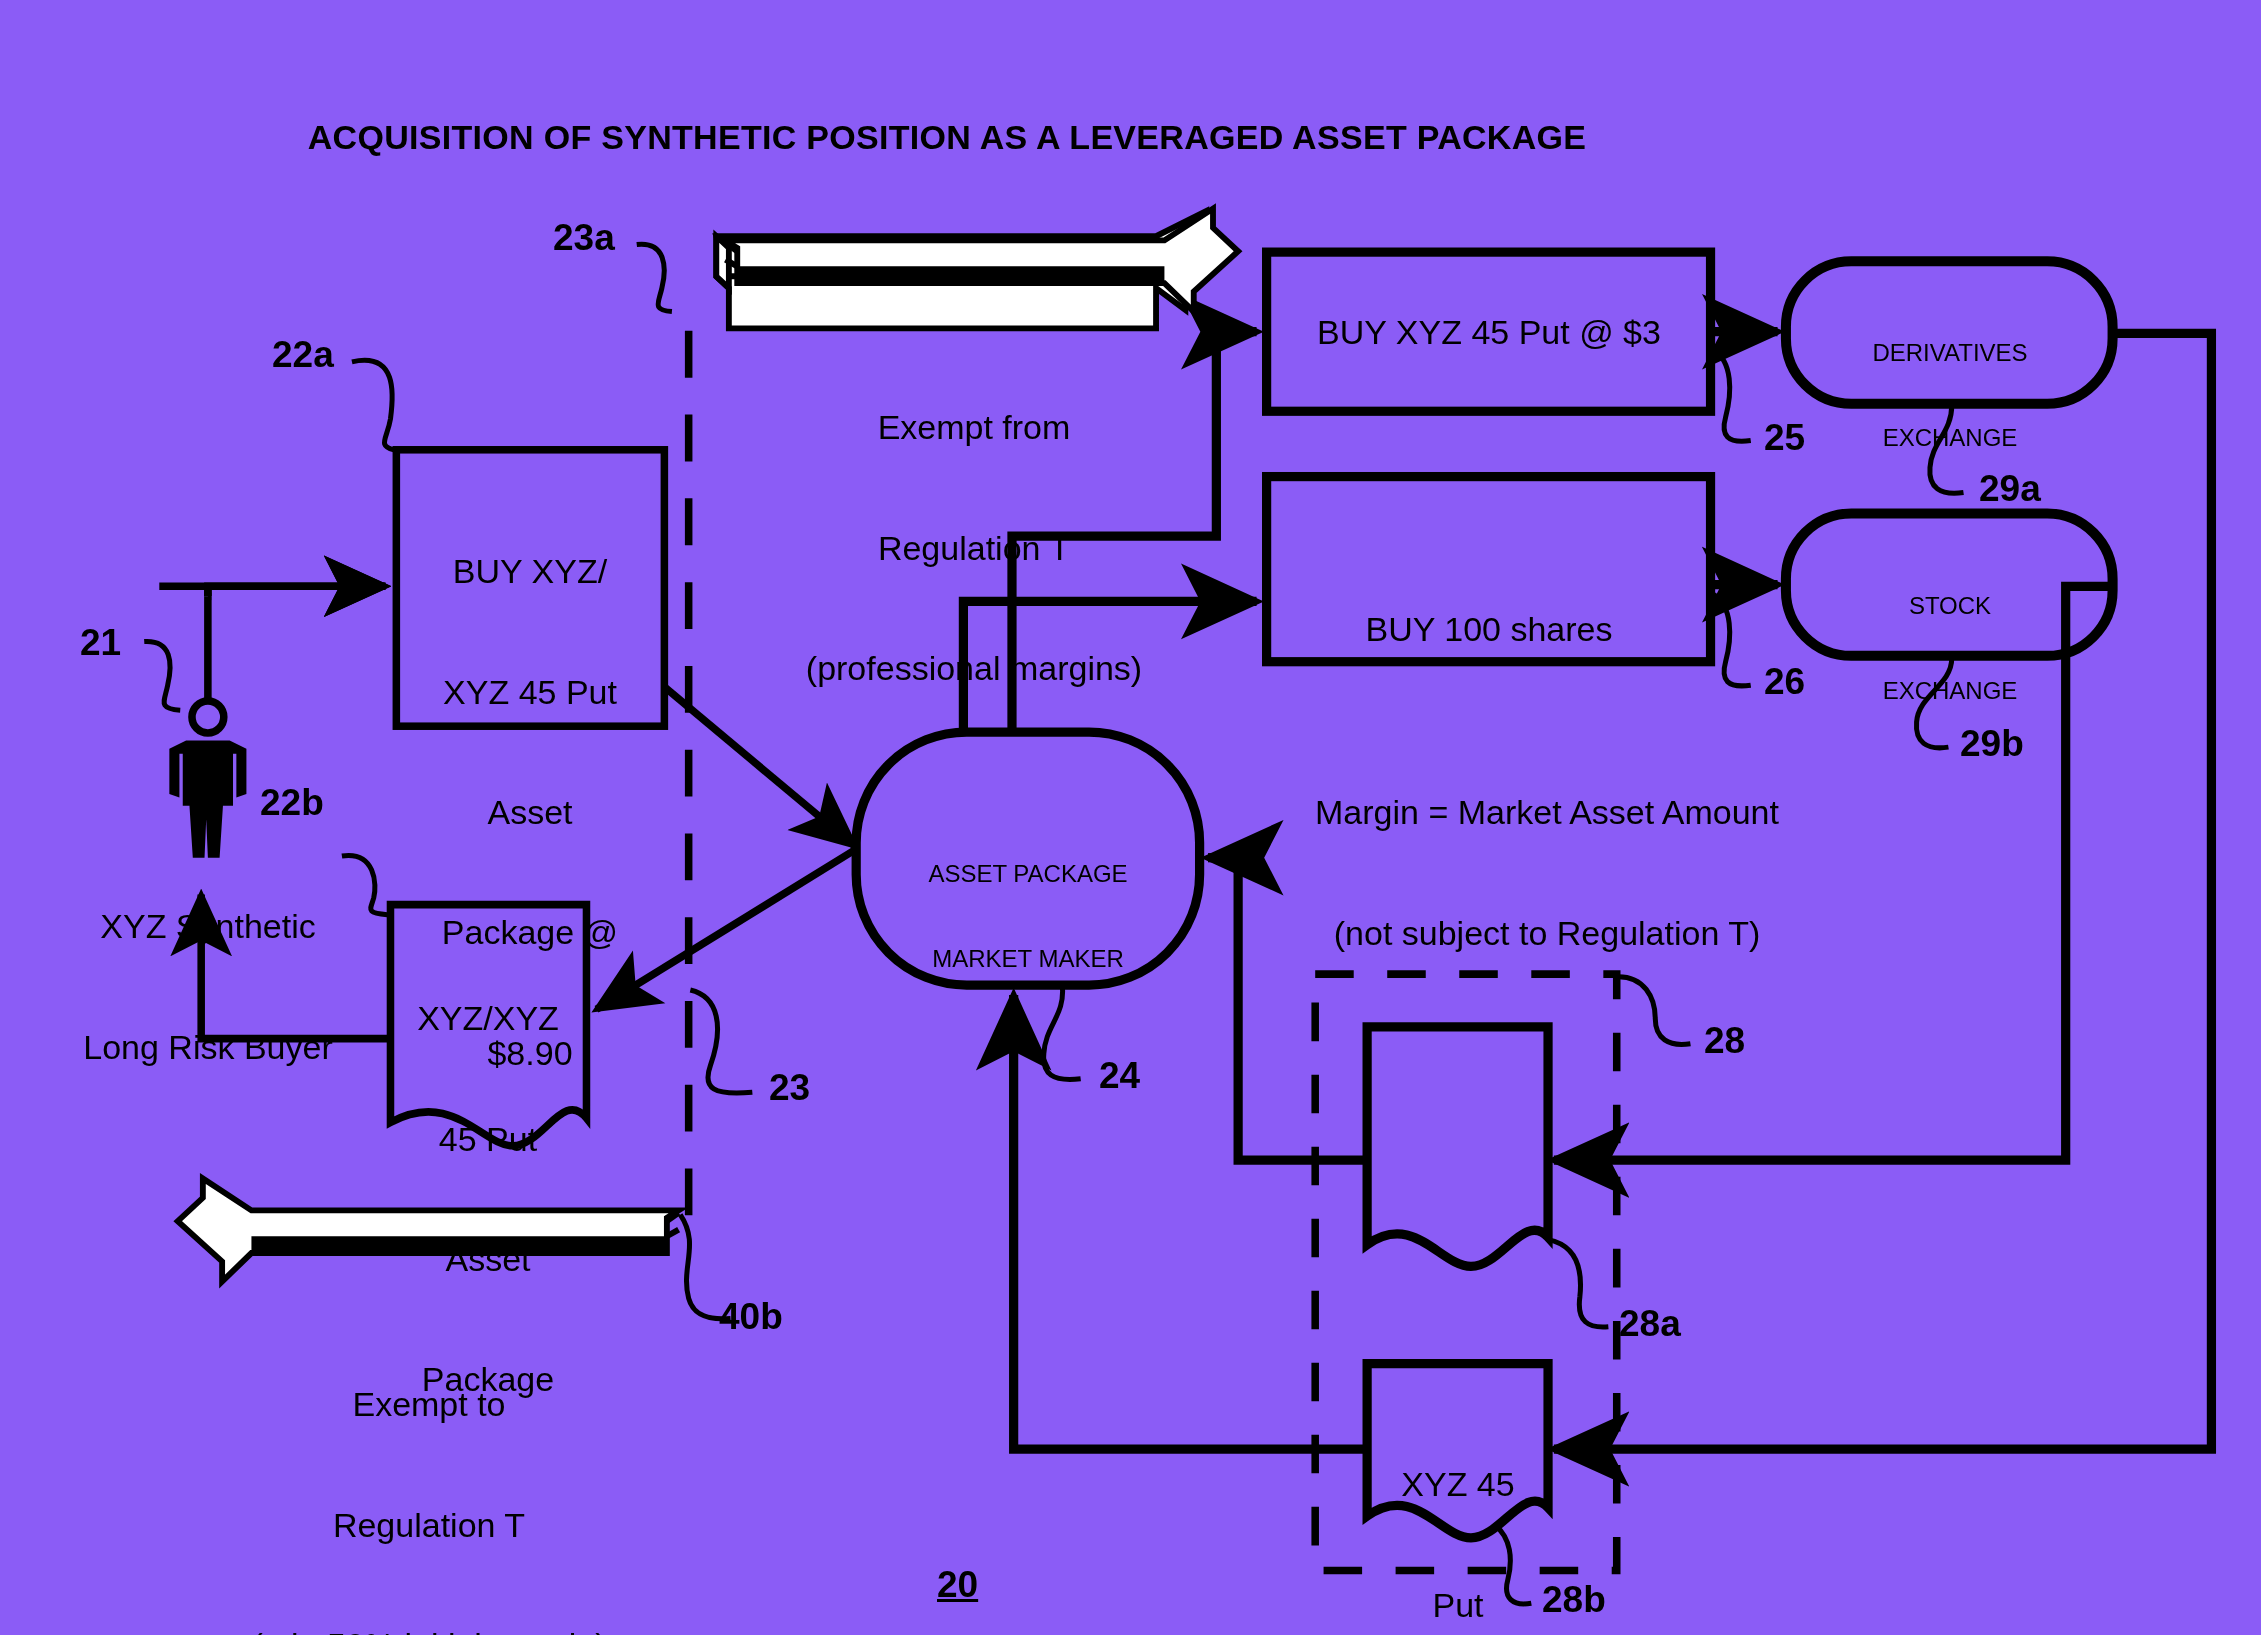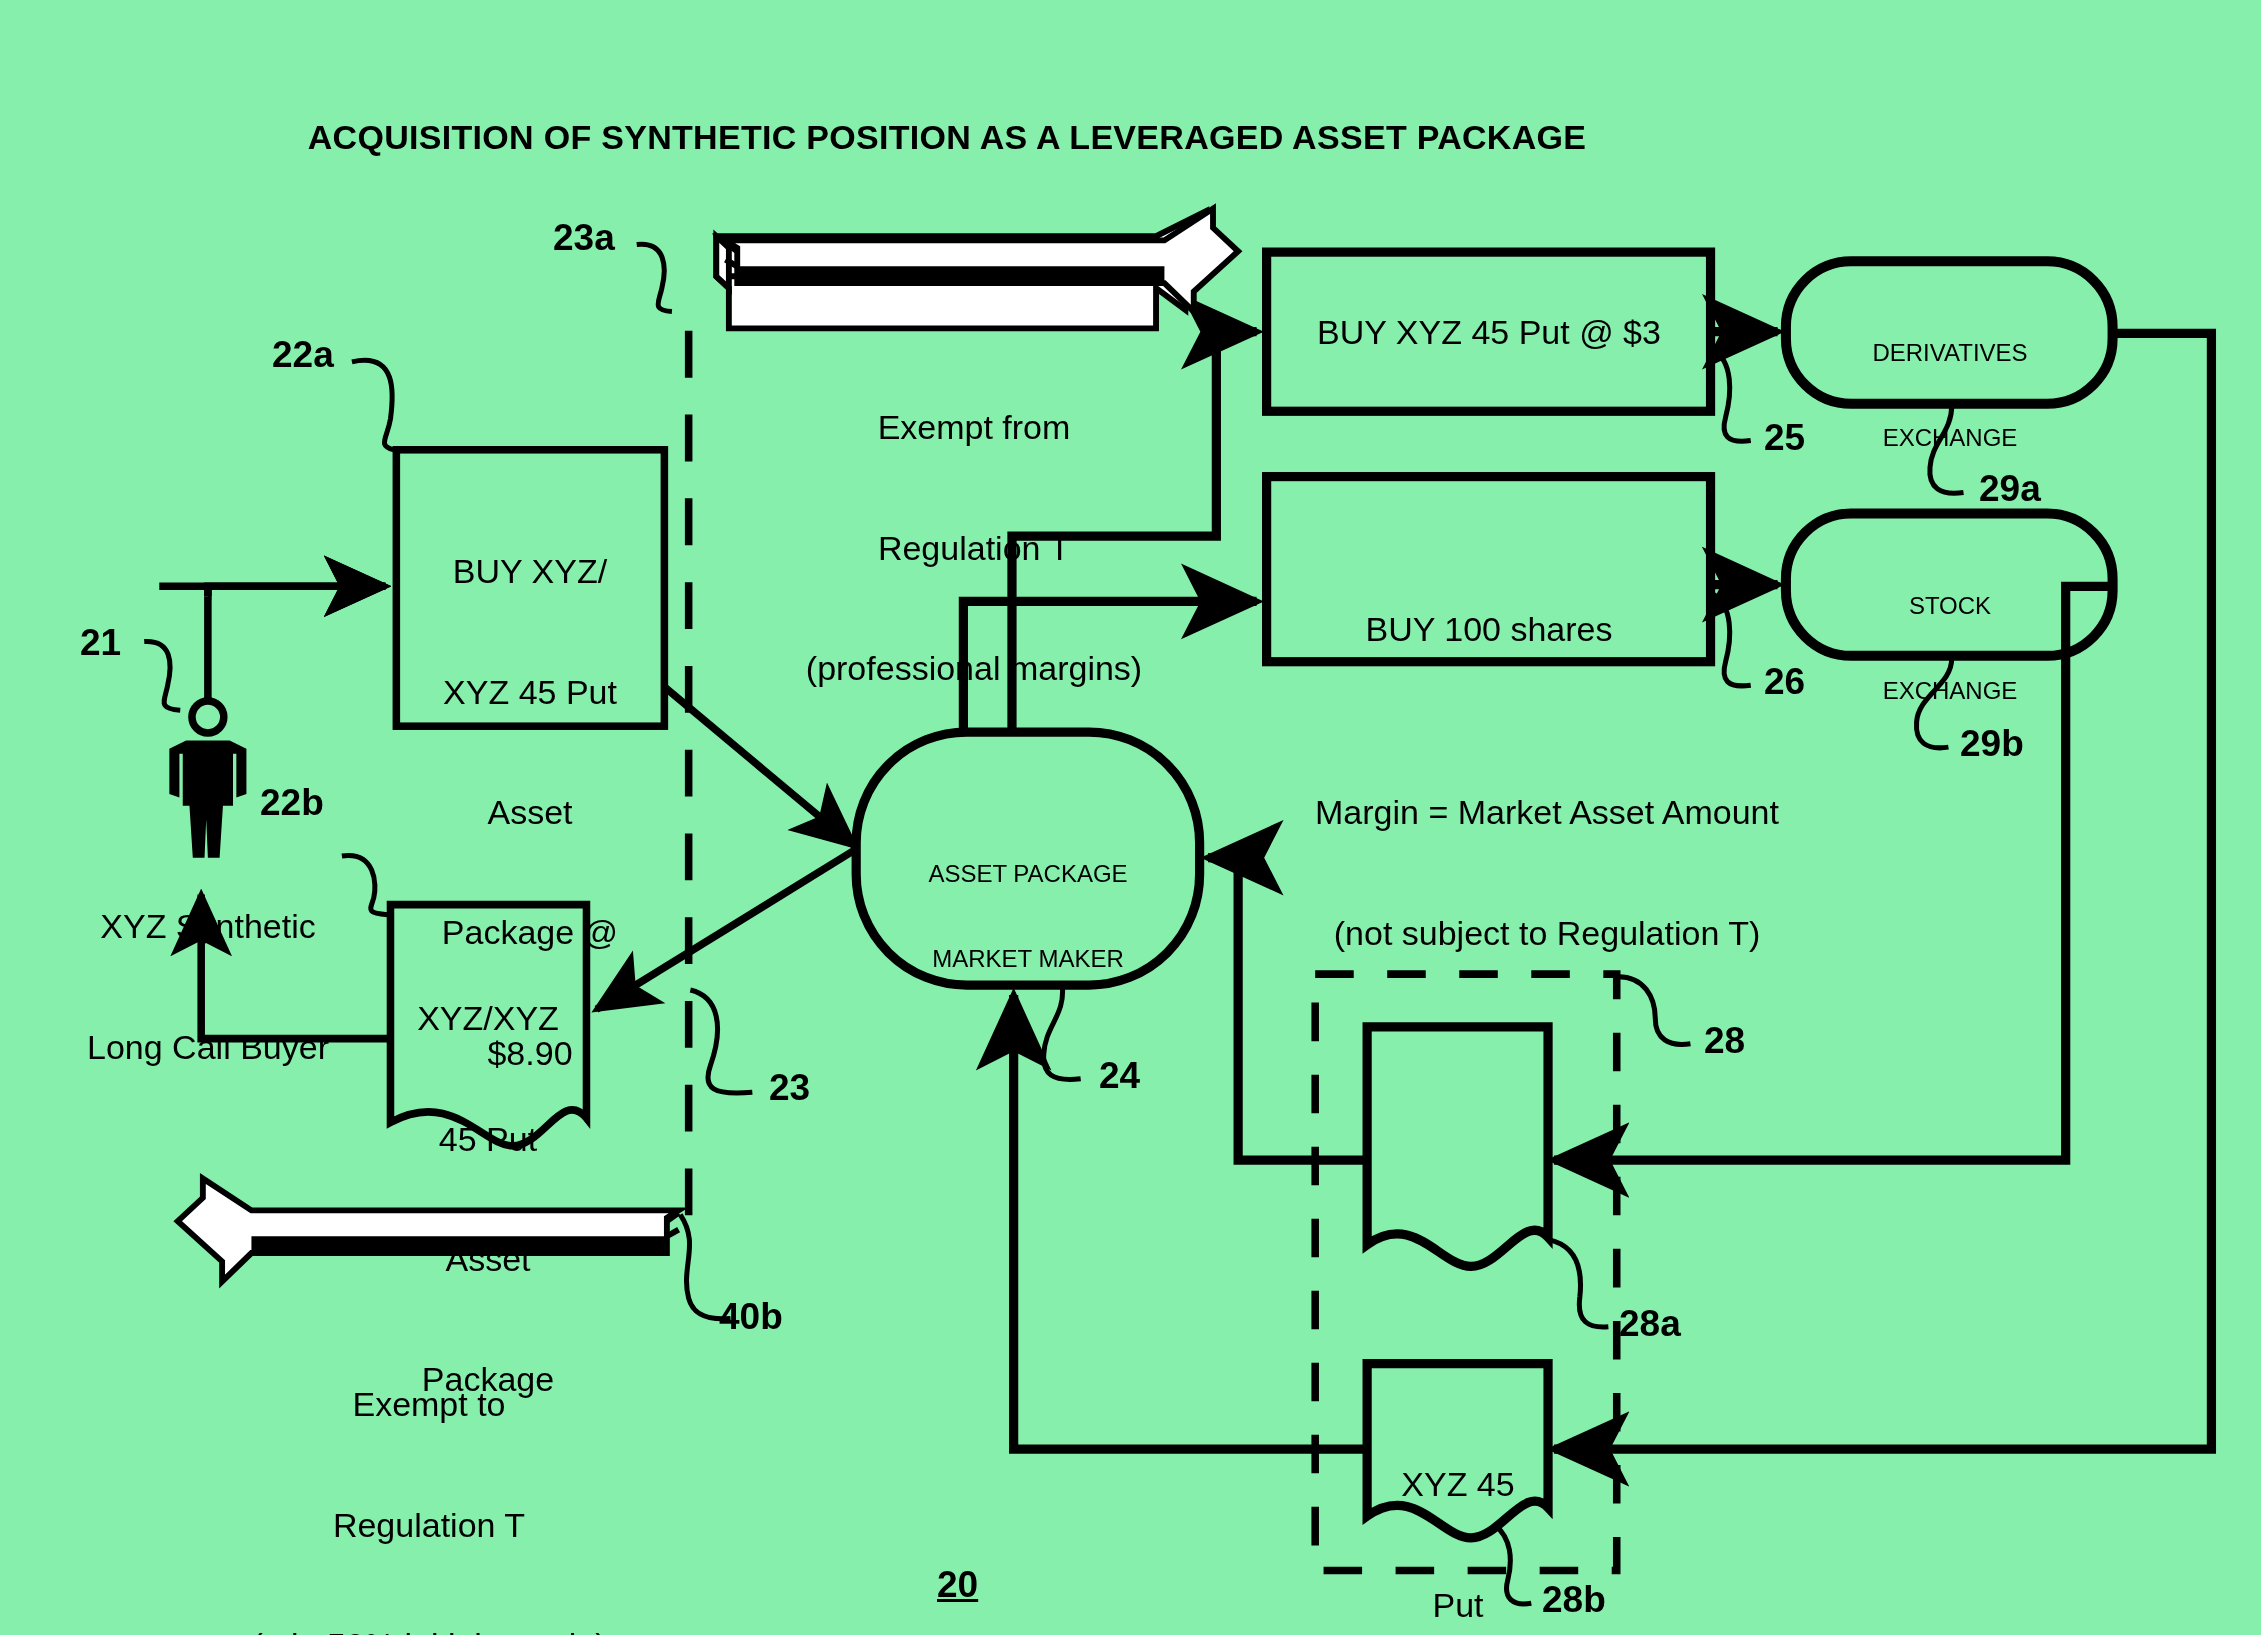--- a/index.html
+++ b/index.html
@@ -1,17 +1,17 @@
 <!DOCTYPE html>
 <html style="font-size:13.4px"><head>
 <meta charset="utf-8">
 <style>
   html,body{margin:0;padding:0;background:#ffffff;}
   body{width:2261px;height:1635px;font-family:"Liberation Sans",sans-serif;color:#000;}
-  #stage{position:relative;width:2261px;height:1635px;overflow:hidden;background:#86efac;}
+  #stage{position:relative;width:2261px;height:1635px;overflow:hidden;background:#8b5cf6;}
   svg#canvas{position:absolute;left:0;top:0;width:2261px;height:1635px;}
   .lbl{position:absolute;font-family:"Liberation Sans",sans-serif;color:#000;white-space:pre;line-height:1.18;}
   .ttl{font-weight:bold;font-size:34px;letter-spacing:0.3px;}
   .ref{font-weight:bold;font-size:37px;}
   .boxtext{font-size:34px;text-align:center;}
   .nodetext{font-size:24px;text-align:center;}
   .note{font-size:34px;text-align:center;}
   .ctr{transform:translateX(-50%);text-align:center;}
   .under{text-decoration:underline;}
 </style>
@@ -149,21 +149,21 @@
 
   <div class="lbl boxtext ctr" style="left:488px;top:918px;width:218px;">
     <div>XYZ/XYZ</div>
     <div>45 Put</div>
     <div>Asset</div>
     <div>Package</div>
   </div>
 
   <div class="lbl note ctr" style="left:208px;top:826px;width:352px;">
     <div>XYZ Synthetic</div>
-    <div>Long Call Buyer</div>
+    <div>Long Risk Buyer</div>
   </div>
 
   <div class="lbl note ctr" style="left:974px;top:327px;width:469px;">
     <div>Exempt from</div>
     <div>Regulation T</div>
     <div>(professional margins)</div>
   </div>
 
   <div class="lbl note ctr" style="left:429px;top:1304px;width:519px;">
     <div>Exempt to</div>

